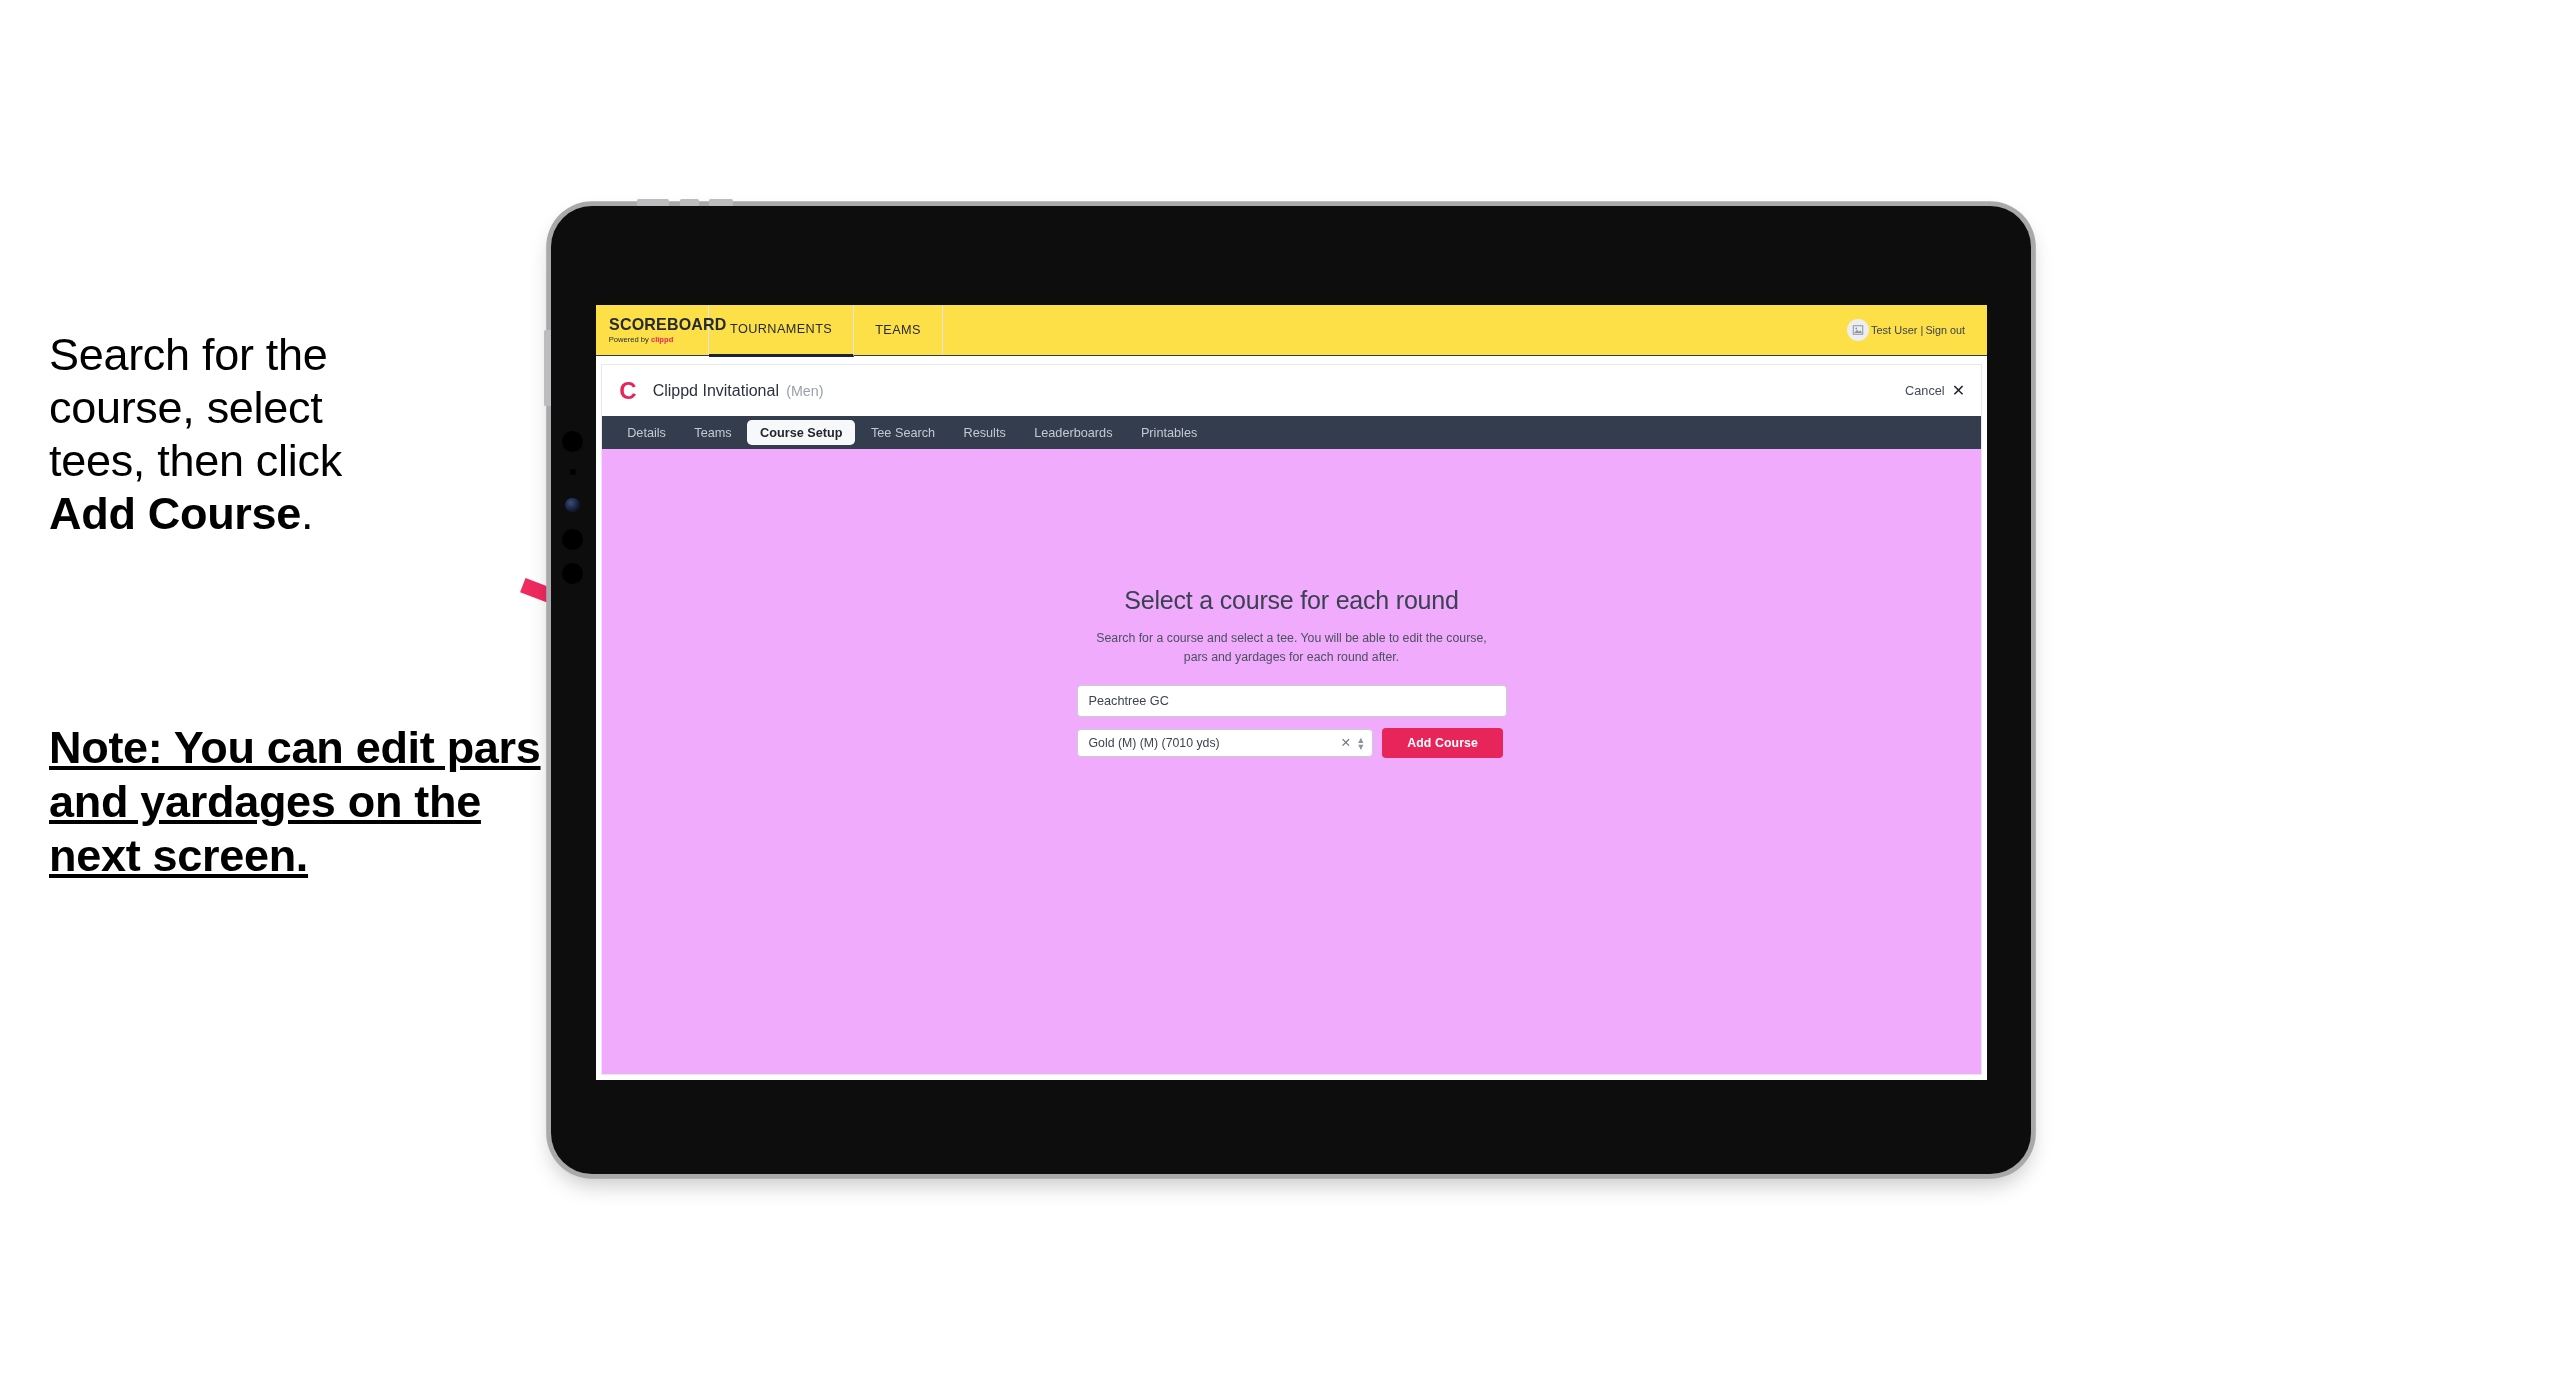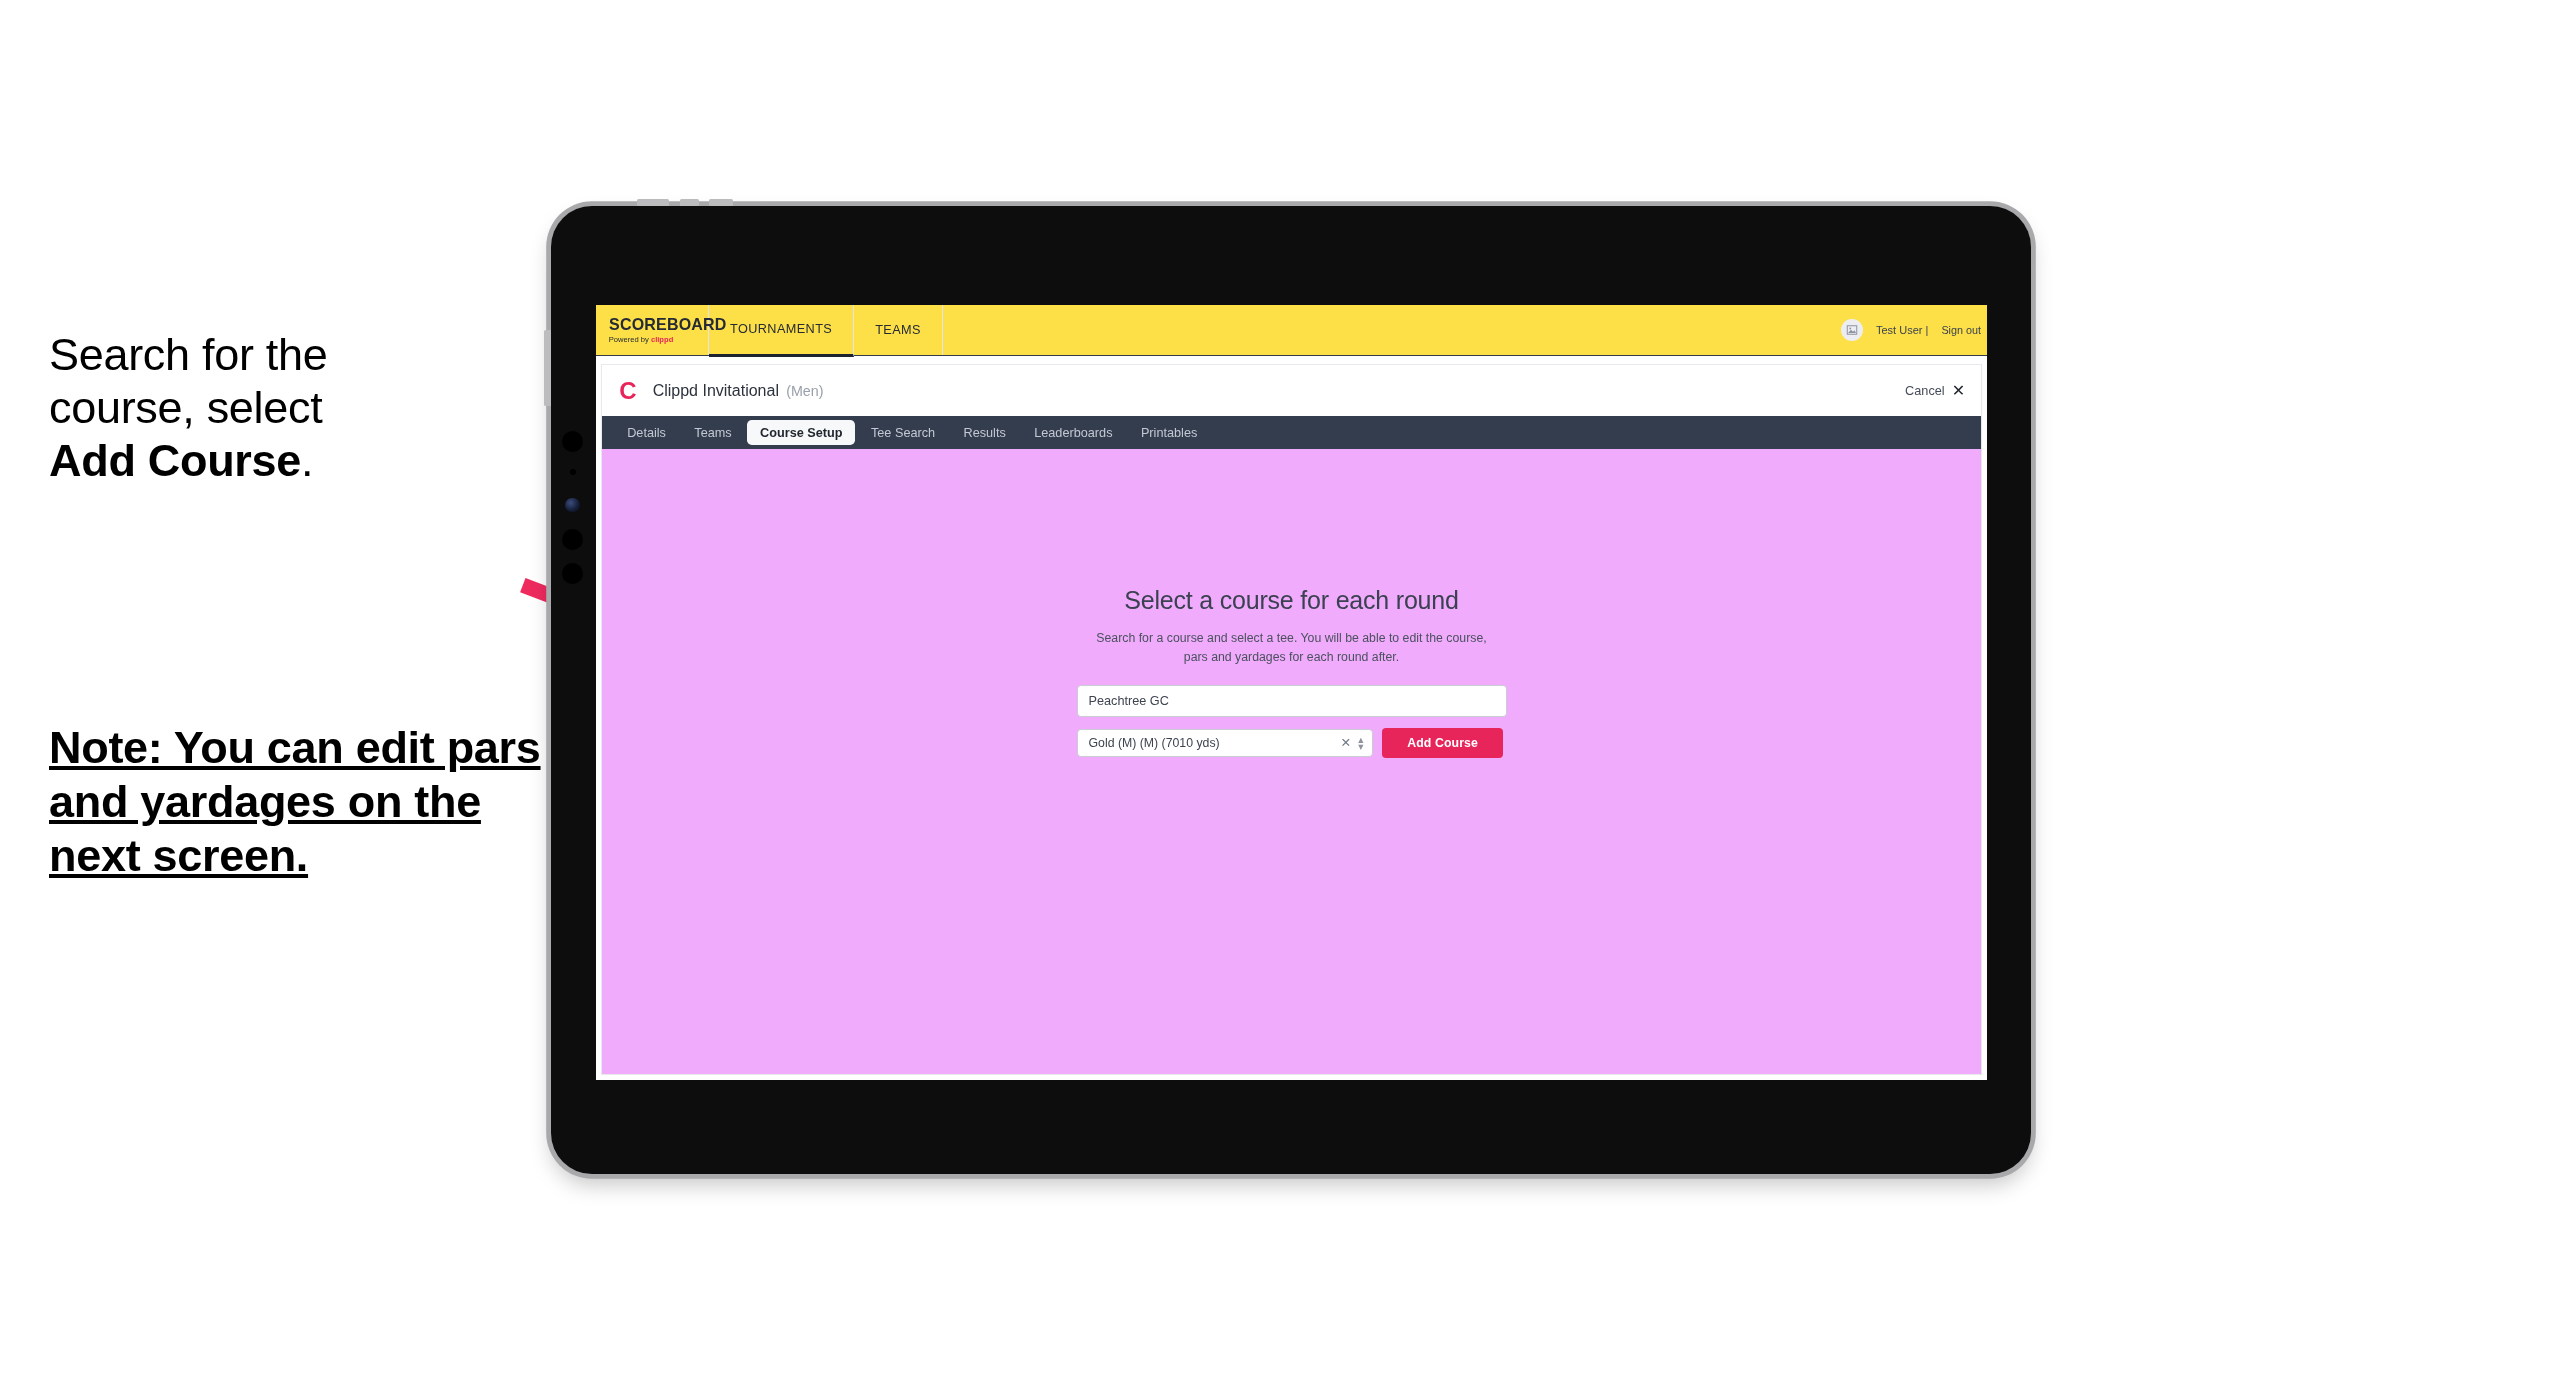--- a/index.html
+++ b/index.html
@@ -137,22 +137,22 @@
     border-right: 0.8px solid #e3e4e8;
     cursor: pointer;
   }
   .nav-tab.active {
     border-bottom: 3.2px solid #1d2330;
     margin-bottom: -1.6px;
   }
   .nav-right {
     margin-left: auto;
     display: flex; align-items: center;
-    padding-right: 6px;
-    gap: 13px;
+    padding-right: 22px;
+    gap: 2px;
   }
   .avatar {
     width: 22px; height: 22px;
     border-radius: 50%;
     background: #eceef1;
     display: flex; align-items: center; justify-content: center;
   }
   .nav-user {
     font-size: 11px; color: #3b4250;
   }
@@ -298,20 +298,21 @@
   }
 </style>
 </head>
 <body>
 
 <div id="stage">
 
   <div class="instructions">
     <p>Search for the</p>
     <p>course, select</p>
+    <p><span>tees, then click</span></p>
     <p><span class="instr-bold">Add Course</span><span>.</span></p>
   </div>
 
   <div class="instr-note">Note: You can edit pars and yardages on the next screen.</div>
 
   <svg class="arrow-svg" viewBox="0 0 720 320">
     <line x1="36" y1="34" x2="662" y2="272" stroke="#EE2A5E" stroke-width="19" stroke-linecap="butt"></line>
     <polygon points="700,290 600,250 688,196" fill="#EE2A5E"></polygon>
   </svg>
 

